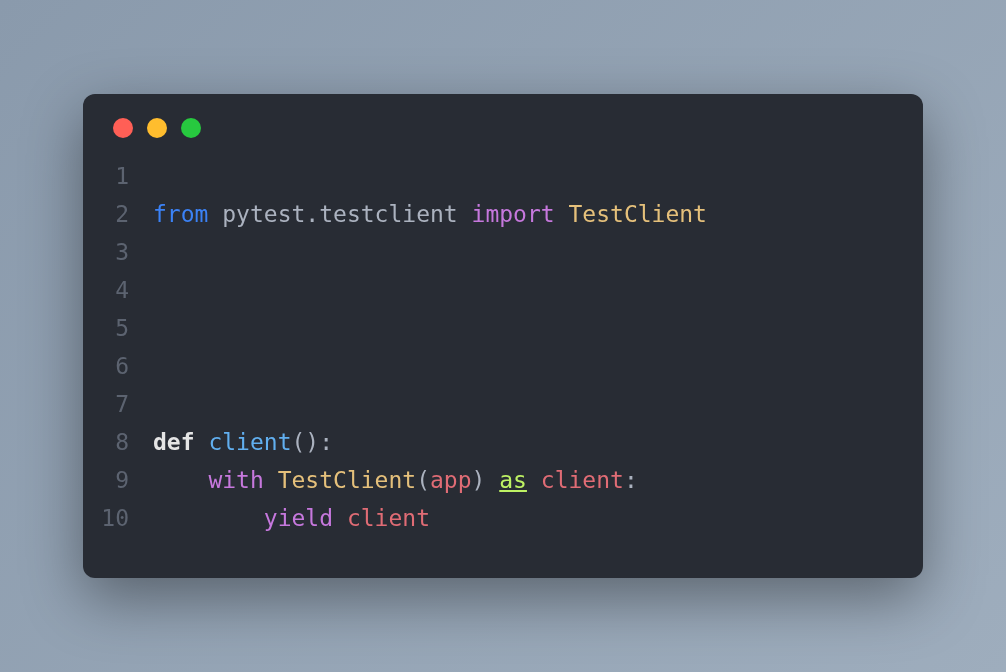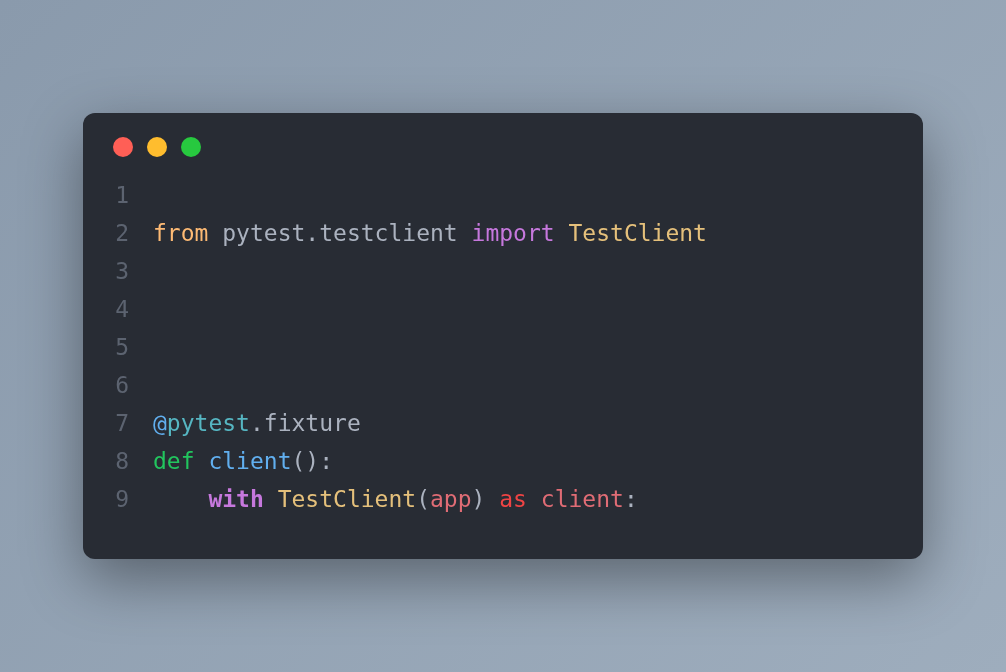--- a/index.html
+++ b/index.html
@@ -60,25 +60,25 @@
       user-select: none;
       flex-shrink: 0;
     }
     
     .line-content {
       white-space: pre;
     }
     
     
     .kw-import { color: #c678dd; }
-    .kw-def { color: #22c55e; }
-    .kw-with { color: #c678dd; font-weight: bold; }
-    .kw-as { color: #ef4444; }
+    .kw-def { color: #e5e5e5; font-weight: bold; }
+    .kw-with { color: #c678dd; }
+    .kw-as { color: #bef264; text-decoration: underline; }
     .kw-yield { color: #c678dd; }
-    .kw-from { color: #fdba74; text-align: center; }
+    .kw-from { color: #3b82f6; text-align: center; }
     .class-name { color: #e5c07b; }
     .func-name { color: #61afef; }
     .decorator-at { color: #61afef; }
     .decorator-name { color: #56b6c2; }
     .paren { color: #abb2bf; }
     .punct { color: #abb2bf; }
     .var { color: #e06c75; }
     .default { color: #abb2bf; }
   </style>
 </head>
@@ -108,24 +108,27 @@
       <div class="code-line">
         <span class="line-number">5</span>
         <span class="line-content">&nbsp;</span>
       </div>
       <div class="code-line">
         <span class="line-number">6</span>
         <span class="line-content">&nbsp;</span>
       </div>
       <div class="code-line">
         <span class="line-number">7</span>
-        <span class="line-content"><span class="decorator-at">@</span><span class="decorator-name">pytest</span><span class="punct">.</span><span class="default">fixture</span></span>
       </div>
       <div class="code-line">
         <span class="line-number">8</span>
         <span class="line-content"><span class="kw-def">def</span><span class="default"> </span><span class="func-name">client</span><span class="paren">()</span><span class="punct">:</span></span>
       </div>
       <div class="code-line">
         <span class="line-number">9</span>
         <span class="line-content"><span class="default">    </span><span class="kw-with">with</span><span class="default"> </span><span class="class-name">TestClient</span><span class="paren">(</span><span class="var">app</span><span class="paren">)</span><span class="default"> </span><span class="kw-as">as</span><span class="default"> </span><span class="var">client</span><span class="punct">:</span></span>
       </div>
+      <div class="code-line">
+        <span class="line-number">10</span>
+        <span class="line-content"><span class="default">        </span><span class="kw-yield">yield</span><span class="default"> </span><span class="var">client</span></span>
+      </div>
     </div>
 </div>
 
 </body></html>

